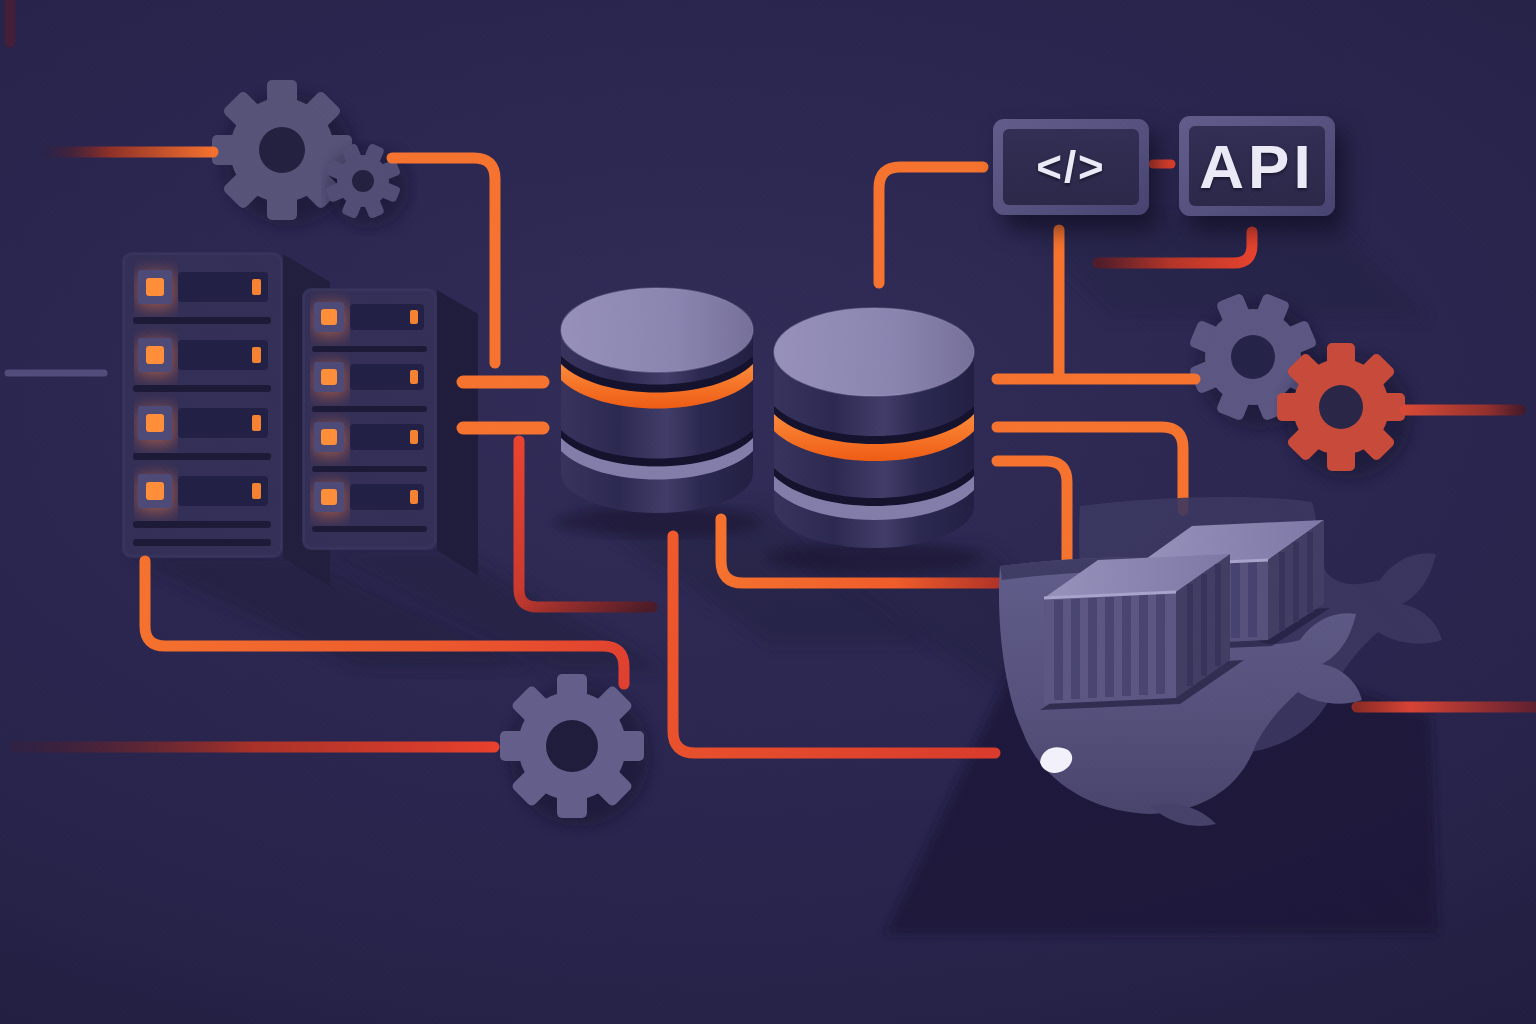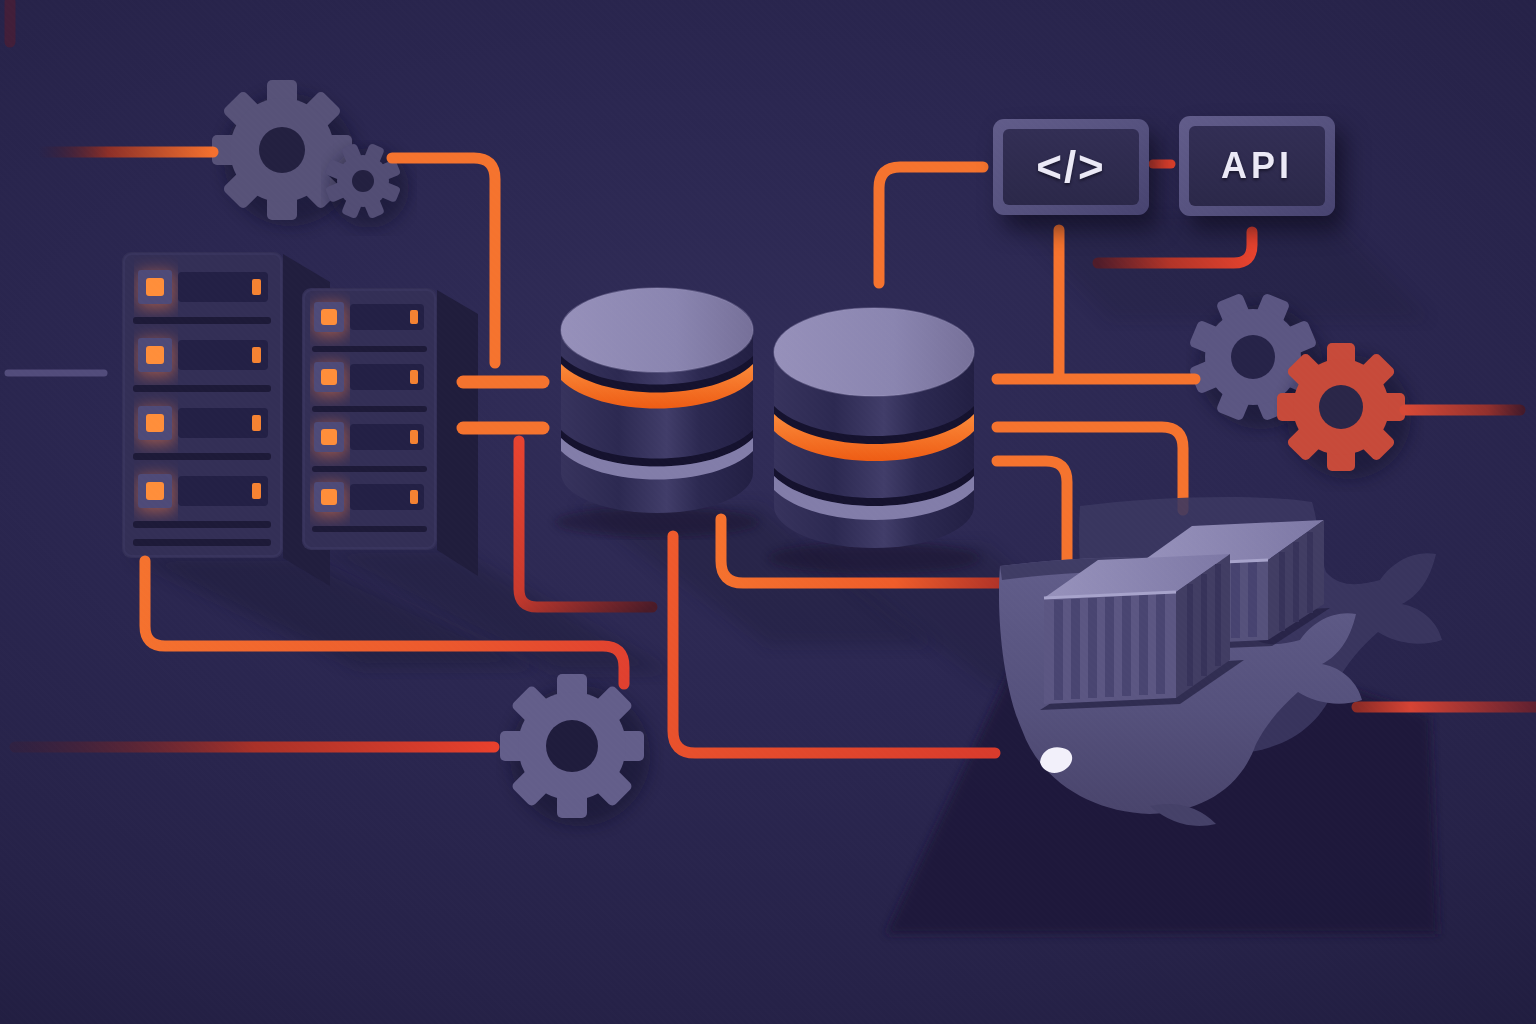--- a/index.html
+++ b/index.html
@@ -21,21 +21,21 @@
   }
   .badge-inner{
     width:100%;height:100%;border-radius:6px;background:linear-gradient(180deg,#322e54 0%,#2b2849 100%);
     display:flex;align-items:center;justify-content:center;
     color:#ebe9f6;font-weight:bold;letter-spacing:2px;
     text-shadow:0 2px 3px rgba(10,8,24,.6);
   }
   #badge-code{left:993px;top:119px;width:156px;height:96px;}
   #badge-code .badge-inner{font-size:44px;}
   #badge-api{left:1179px;top:116px;width:156px;height:100px;}
-  #badge-api .badge-inner{font-size:36px;letter-spacing:4px;}
+  #badge-api .badge-inner{font-size:62px;letter-spacing:4px;}
 </style>
 </head>
 <body>
 
 <div class="stage">
   <svg class="scene" width="1536" height="1024" viewBox="0 0 1536 1024">
     <defs>
       <filter id="blur4">
           <feGaussianBlur stdDeviation="4"></feGaussianBlur>
         </filter>

